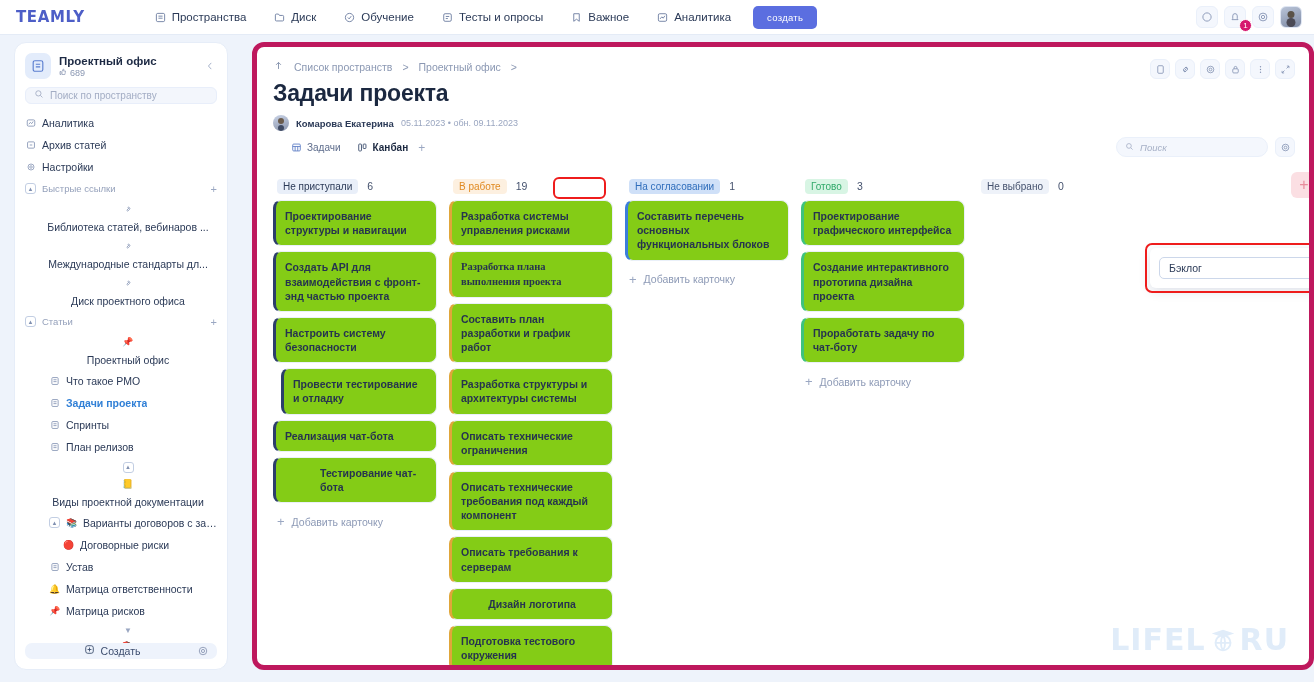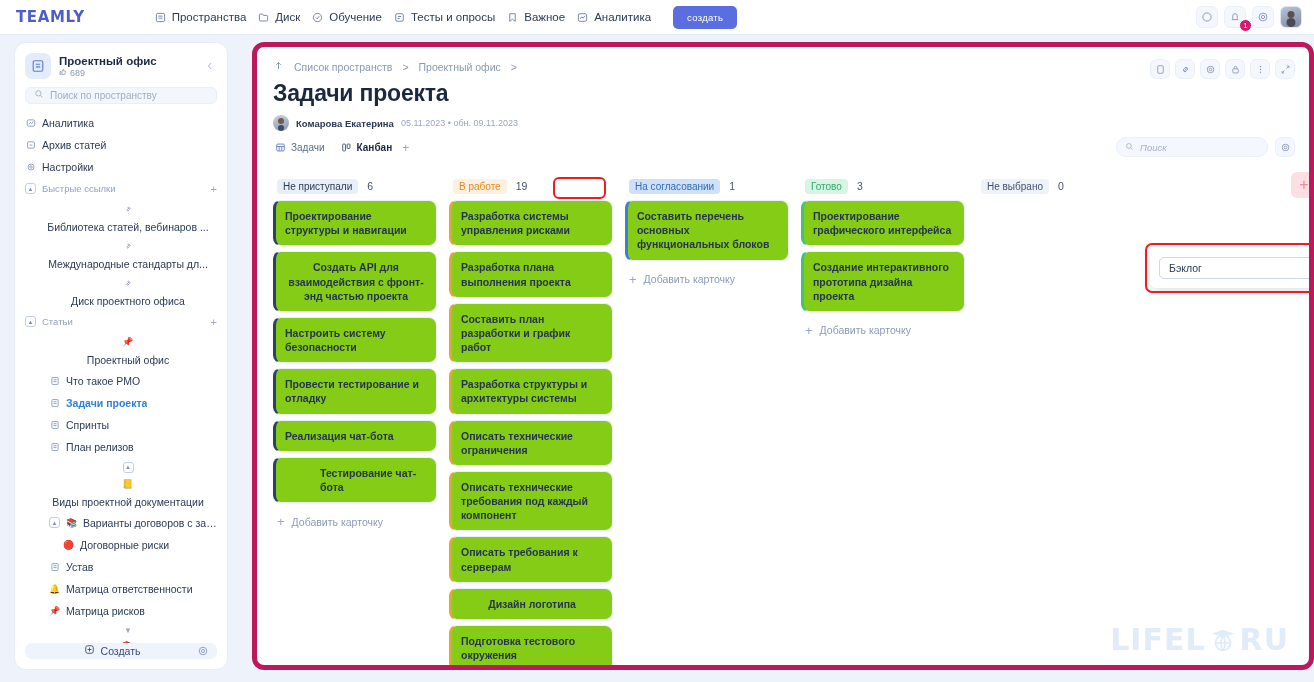--- a/index.html
+++ b/index.html
@@ -21,21 +21,21 @@
     display: flex; align-items: center;
     padding: 0 12px 0 16px;
     border-bottom: 1px solid #e4ebf6;
     position: relative; z-index: 30;
   }
   .brand {
     font-family: "DejaVu Sans", sans-serif;
     font-weight: 700; font-size: 15px; letter-spacing: .6px;
     color: #4d5ec7; margin-right: 22px; white-space: nowrap;
   }
-  .nav { display: flex; align-items: center; gap: 12px; padding-left: 48px; }
+  .nav { display: flex; align-items: center; gap: 28px; padding-left: 48px; }
   .nav-item {
     display: flex; align-items: center; gap: 6px;
     font-size: 11.5px; color: #2b3a57; white-space: nowrap; cursor: pointer;
   }
   .nav-ico { width: 11px; height: 11px; color:#6b7ca0; display:inline-block; }
   .nav-ico svg { display:block; }
   .create-btn {
     margin-left: 22px;
     background: #5b6ee0; color: #fff;
     font-size: 9.5px; text-transform: lowercase;
@@ -146,21 +146,21 @@
     background: linear-gradient(165deg,#c9d3e6,#8b95ad); position: relative; overflow: hidden;
   }
   .meta .ava::after {
     content:""; position:absolute; left:50%; top:2.5px; transform:translateX(-50%);
     width:6px; height:6px; border-radius:50%; background:#6a5b4c;
     box-shadow: 0 7px 0 0 #3f4a63;
   }
   .meta .who { font-size: 9.5px; font-weight: 700; color: #2b3a57; }
   .meta .dates { font-size: 9px; color: #9aa6c0; }
 
-  .tabsrow { display: flex; align-items: center; gap: 12px; padding: 9px 16px 0 16px; position: relative; }
+  .tabsrow { display: flex; align-items: center; gap: 12px; padding: 9px 16px 0 16px; position: relative; margin-left: 16px; }
   .tab {
     display: flex; align-items: center; gap: 5px;
     font-size: 10px; color: #5d6c8c; cursor: pointer; padding: 2px 2px;
   }
   .tab.active { color: #1b2840; font-weight: 700; }
   .tab .ti { color:#6e7ea0; display:flex; }
   .tabs-plus { color: #9aa7c2; font-size: 12px; cursor: pointer; margin-left: -4px; }
   .hl-tab {
     position: absolute; left: 296px; top: 130px;
     width: 53px; height: 22px; border: 2px solid #ee1c1c; border-radius: 6px;
@@ -663,37 +663,37 @@
       </div>
     </div>
 
     <div class="board" id="board">
         <div class="col">
           <div class="col-head">
             <span class="chip" style="background: rgb(233, 239, 249); color: rgb(43, 58, 87);">Не приступали</span>
             <span class="col-count">6</span>
           </div>
           <div class="card" style="border-left-color: rgb(44, 62, 107);">Проектирование структуры и навигации</div>
-          <div class="card" style="border-left-color: rgb(44, 62, 107); text-align: center;">Создать API для взаимодействия с фронт-энд частью проекта</div>
+          <div class="card" style="border-left-color: rgb(44, 62, 107);">Создать API для взаимодействия с фронт-энд частью проекта</div>
           <div class="card" style="border-left-color: rgb(44, 62, 107);">Настроить систему безопасности</div>
-          <div class="card" style="border-left-color: rgb(44, 62, 107);">Провести тестирование и отладку</div>
+          <div class="card" style="border-left-color: rgb(44, 62, 107); margin-left: 8px;">Провести тестирование и отладку</div>
           <div class="card" style="border-left-color: rgb(44, 62, 107);">Реализация чат-бота</div>
           <div class="card" style="border-left-color: rgb(44, 62, 107); padding-left: 44px;">Тестирование чат-бота</div>
           <div class="addcard">
             <span class="p">+</span>
             <span>Добавить карточку</span>
           </div>
         </div>
         <div class="col">
           <div class="col-head">
             <span class="chip" style="background: rgb(253, 240, 224); color: rgb(224, 138, 34);">В работе</span>
             <span class="col-count">19</span>
           </div>
           <div class="card" style="border-left-color: rgb(224, 166, 58);">Разработка системы управления рисками</div>
-          <div class="card" style="border-left-color: rgb(224, 166, 58);">Разработка плана выполнения проекта</div>
+          <div class="card" style="border-left-color: rgb(224, 166, 58); font-family: Liberation Serif, serif;">Разработка плана выполнения проекта</div>
           <div class="card" style="border-left-color: rgb(224, 166, 58);">Составить план разработки и график работ</div>
           <div class="card" style="border-left-color: rgb(224, 166, 58);">Разработка структуры и архитектуры системы</div>
           <div class="card" style="border-left-color: rgb(224, 166, 58);">Описать технические ограничения</div>
           <div class="card" style="border-left-color: rgb(224, 166, 58);">Описать технические требования под каждый компонент</div>
           <div class="card" style="border-left-color: rgb(224, 166, 58);">Описать требования к серверам</div>
           <div class="card" style="border-left-color: rgb(224, 166, 58); text-align: center;">Дизайн логотипа</div>
           <div class="card" style="border-left-color: rgb(224, 166, 58);">Подготовка тестового окружения</div>
         </div>
         <div class="col">
           <div class="col-head">
@@ -706,20 +706,21 @@
             <span>Добавить карточку</span>
           </div>
         </div>
         <div class="col">
           <div class="col-head">
             <span class="chip" style="background: rgb(216, 245, 228); color: rgb(49, 169, 106);">Готово</span>
             <span class="col-count">3</span>
           </div>
           <div class="card" style="border-left-color: rgb(62, 195, 127);">Проектирование графического интерфейса</div>
           <div class="card" style="border-left-color: rgb(62, 195, 127);">Создание интерактивного прототипа дизайна проекта</div>
+          <div class="card" style="border-left-color: rgb(62, 195, 127);">Проработать задачу по чат-боту</div>
           <div class="addcard">
             <span class="p">+</span>
             <span>Добавить карточку</span>
           </div>
         </div>
         <div class="col">
           <div class="col-head">
             <span class="chip" style="background: rgb(238, 242, 249); color: rgb(68, 81, 109);">Не выбрано</span>
             <span class="col-count">0</span>
           </div>

